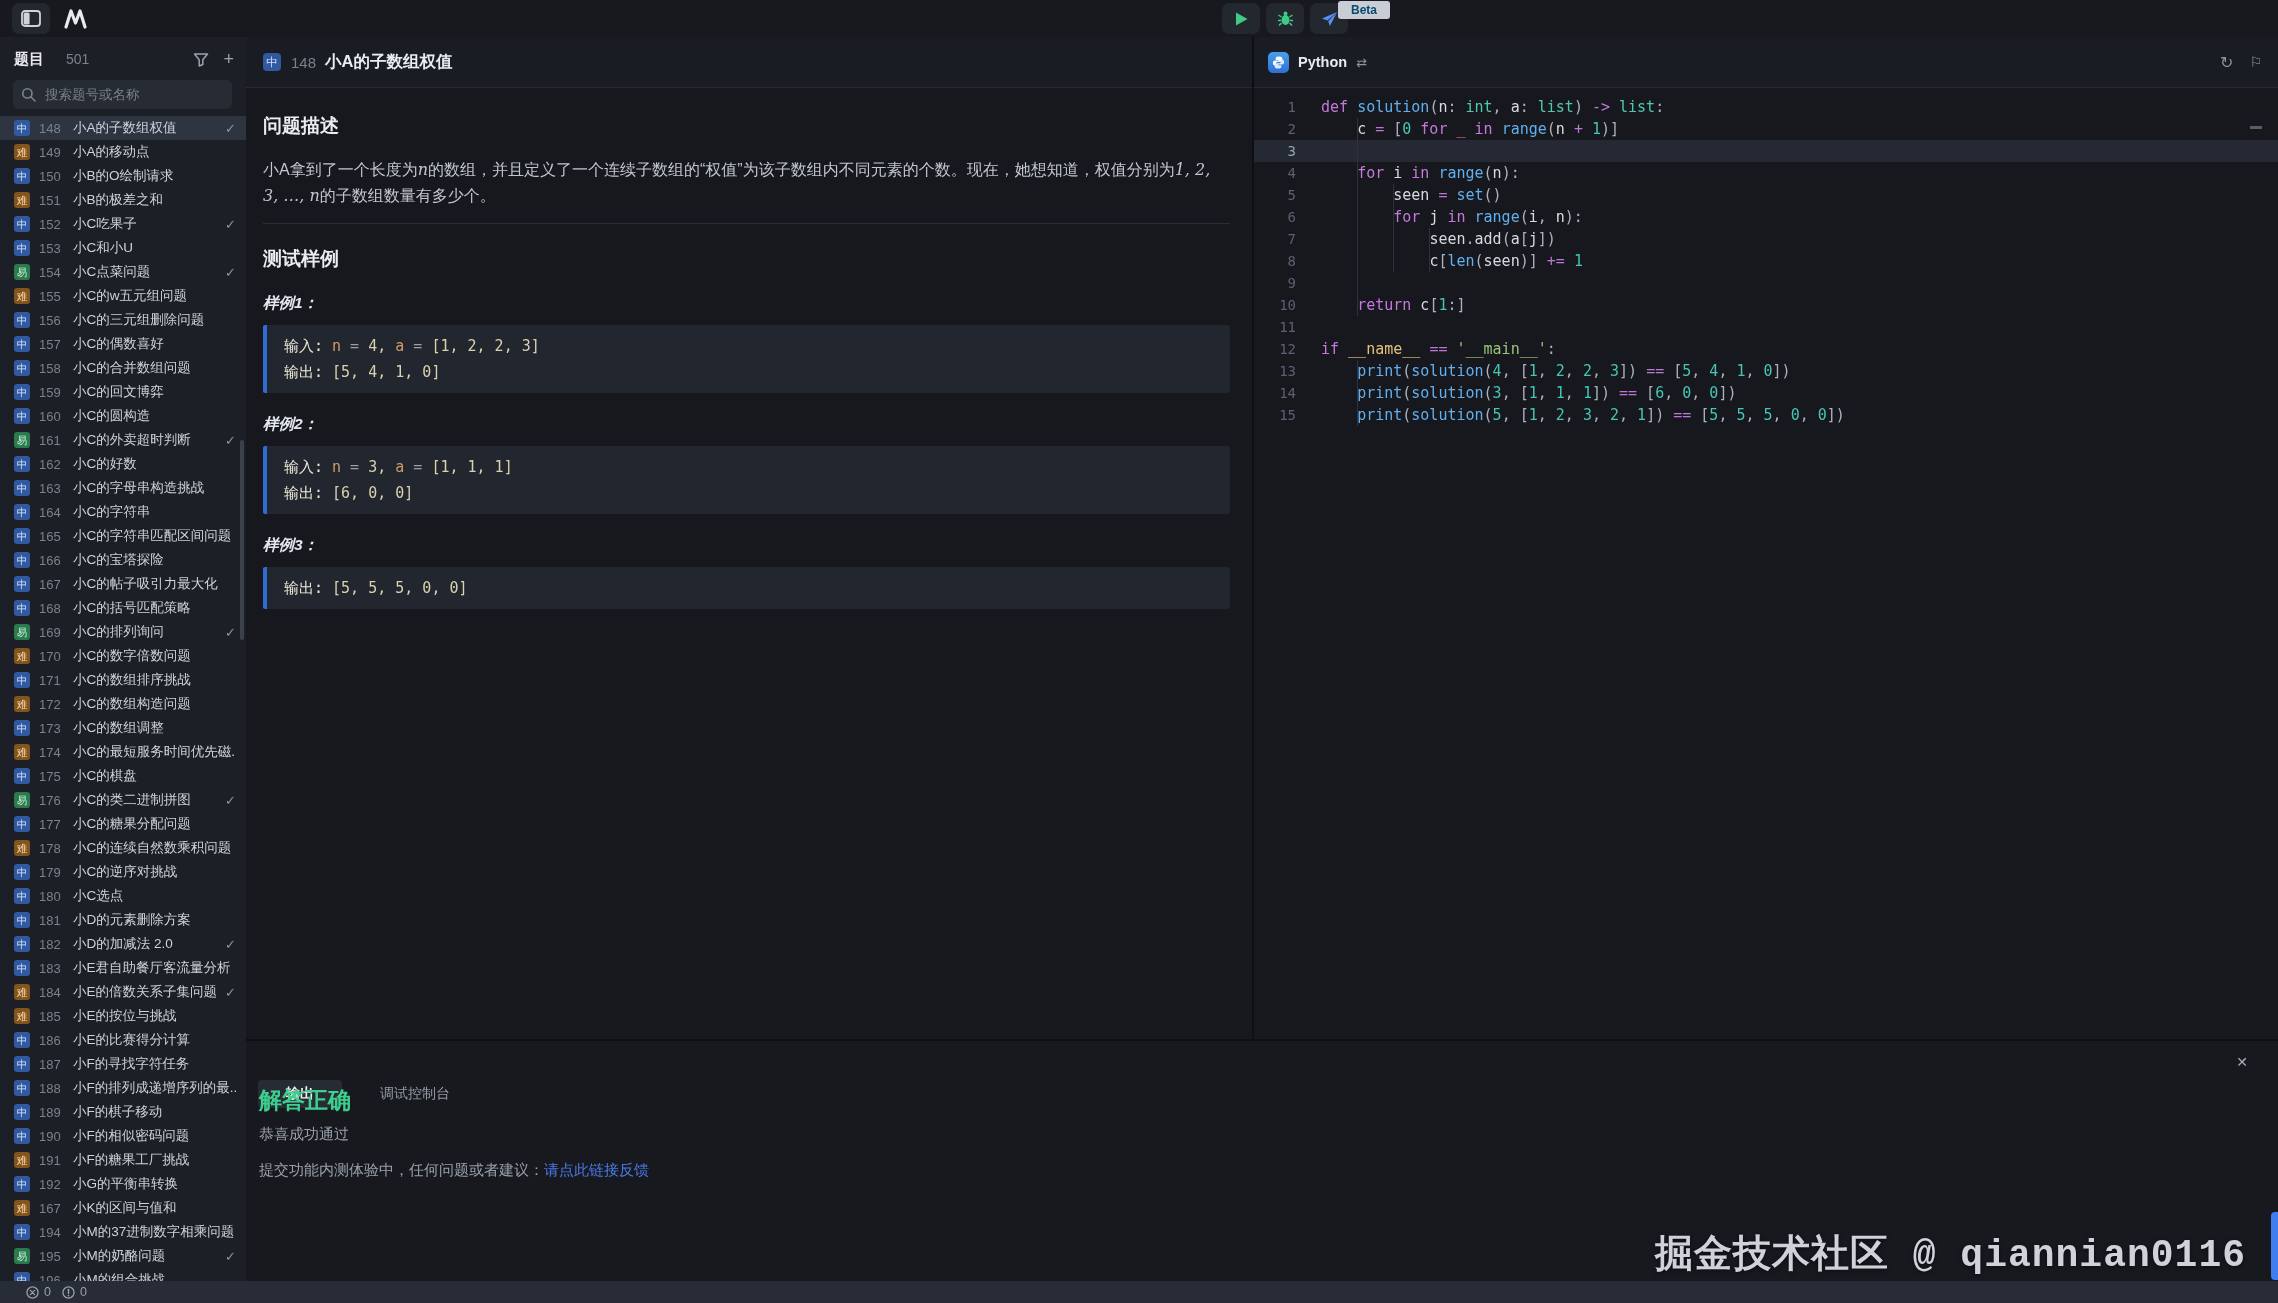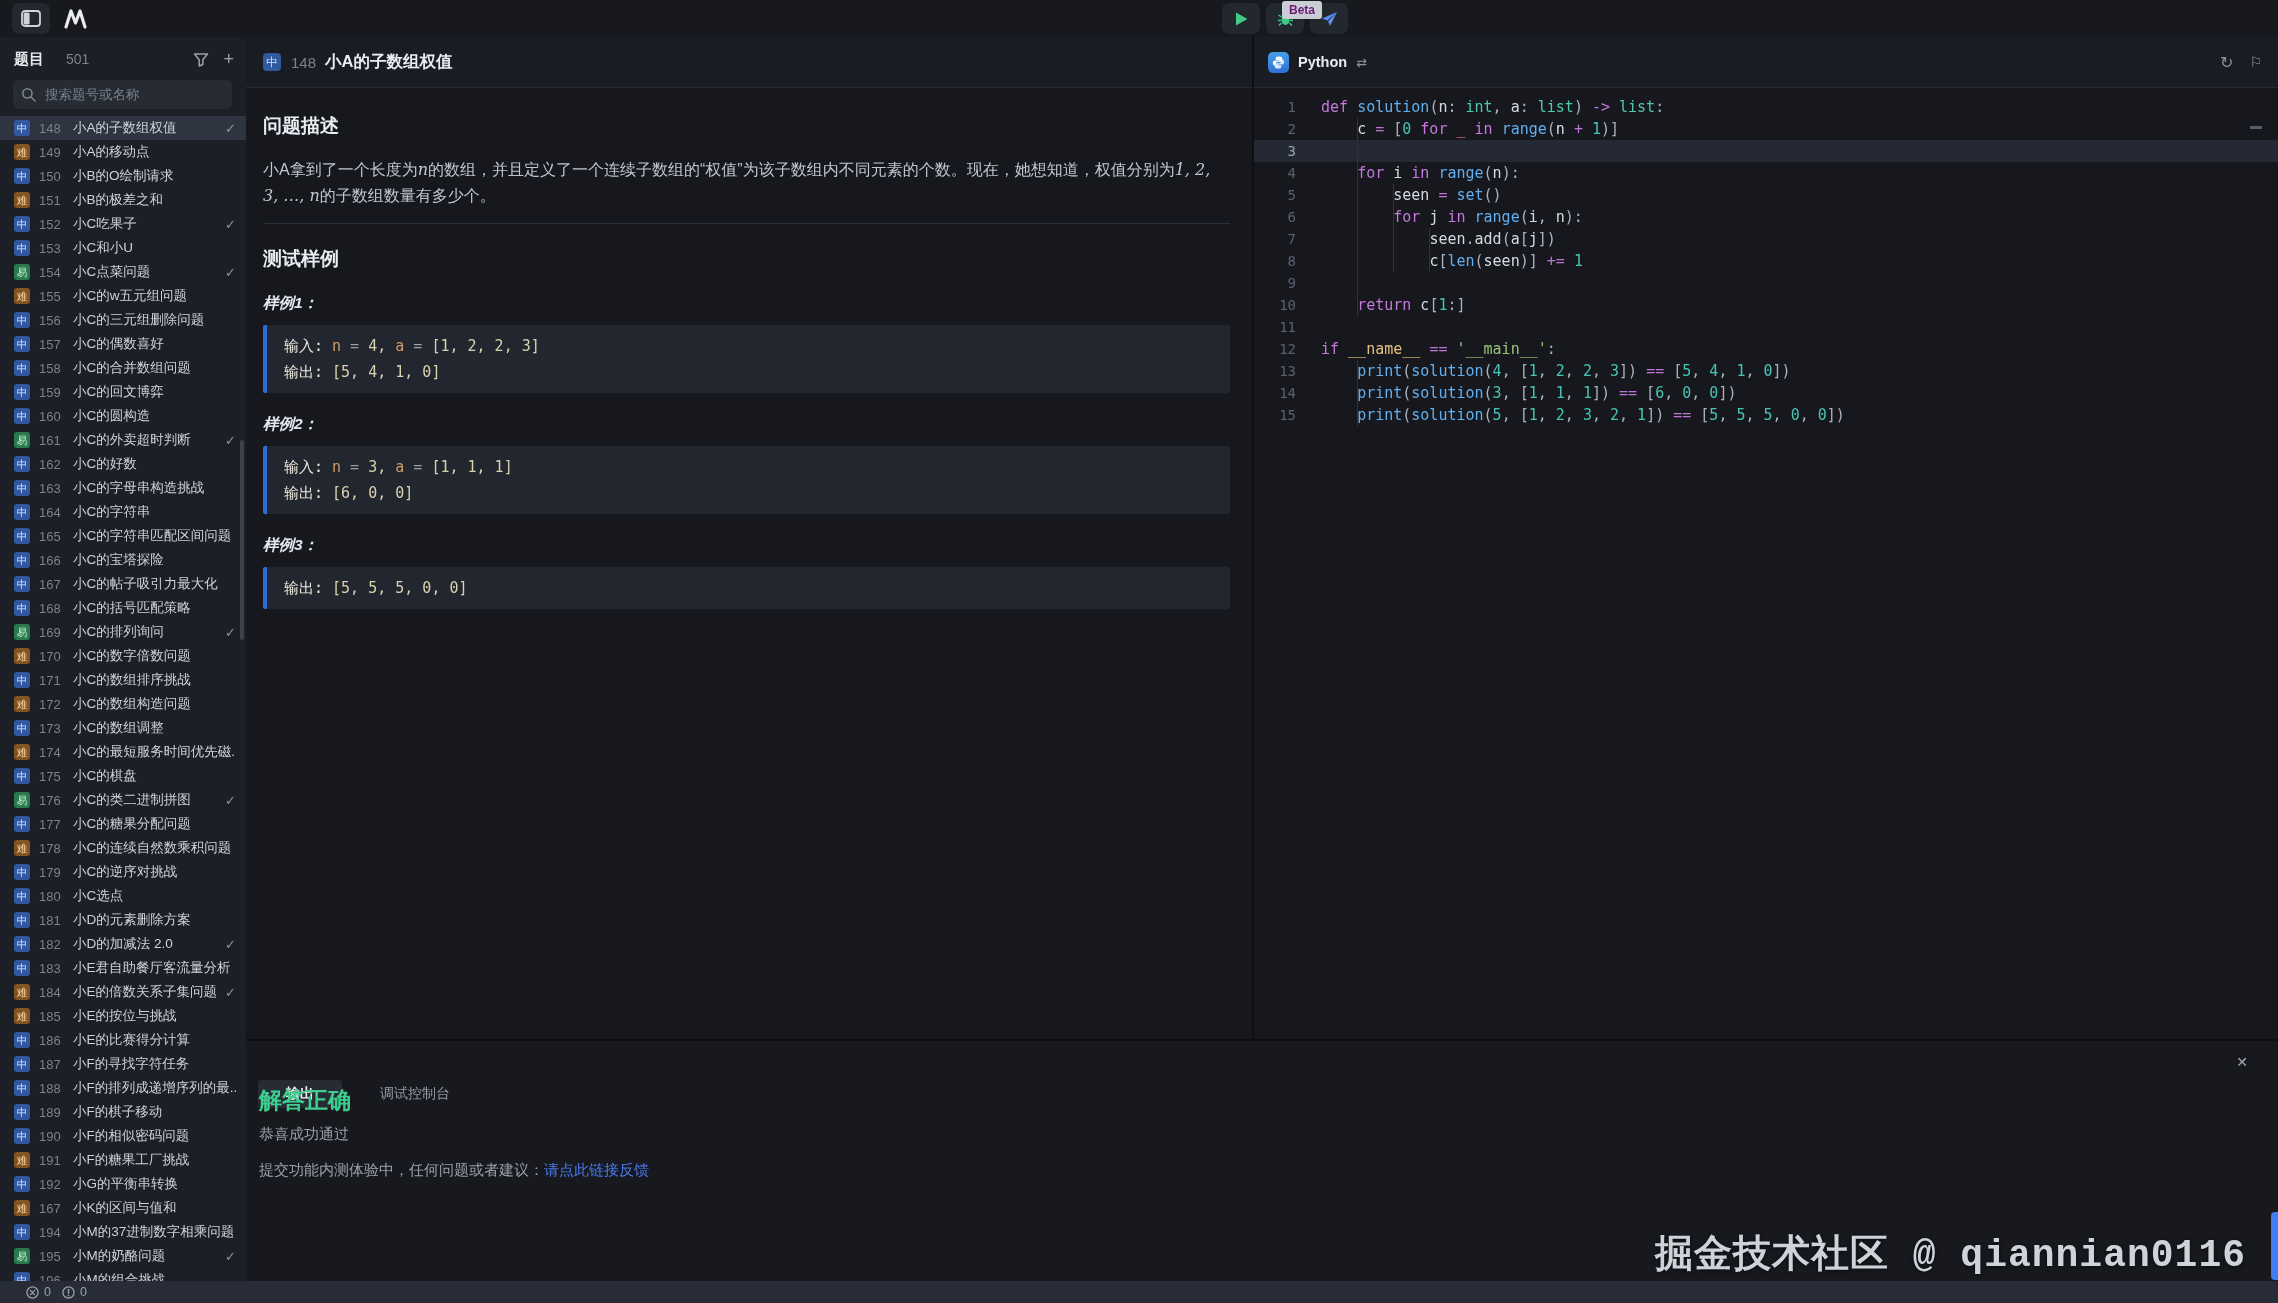--- a/index.html
+++ b/index.html
@@ -7,21 +7,21 @@
   .app{position:relative;width:2278px;height:1303px;background:#0e0f12;color:#d6dae1;}
   :root{
     --accent:#3e7ef0; --success:#3dcf8e; --run:#41c987; --link:#4a79e8;
     --mid-bg:#31599f; --mid-fg:#cfe0ff; --hard-bg:#82541f; --hard-fg:#ffd9a8;
     --easy-bg:#2b7a4e; --easy-fg:#c9f4da;
   }
   
   .topbar{position:absolute;left:0;top:0;width:2278px;height:37px;background:#17191f;border-bottom:2px solid #0b0c0f;}
   .tb-btn{position:absolute;top:3px;width:38px;height:31px;border-radius:7px;background:#23272e;display:flex;align-items:center;justify-content:center;cursor:pointer;}
   .tb-btn.plain{background:transparent;}
-  .beta{position:absolute;left:1282px;top:1px;background:#c9ced6;color:#701a75;font-size:12px;font-weight:bold;padding:2px 7px;border-radius:3px;line-height:14px;}
+  .beta{position:absolute;left:1338px;top:1px;background:#c9ced6;color:#0c4a6e;font-size:12px;font-weight:bold;padding:2px 13px;border-radius:3px;line-height:14px;}
   
   .sidebar{position:absolute;left:0;top:37px;width:246px;bottom:22px;background:#1c1f26;border-right:1px solid #0c0d10;overflow:hidden;}
   .sb-head{position:absolute;top:8px;left:14px;right:12px;height:28px;display:flex;align-items:center;}
   .sb-title{font-size:15px;font-weight:bold;color:#e8eaee;}
   .sb-count{font-size:14px;color:#7a828e;margin-left:22px;}
   .sb-icons{margin-left:auto;display:flex;align-items:center;gap:14px;color:#9aa2ad;}
   .sb-search{position:absolute;top:43px;left:13px;width:219px;height:29px;background:#272b33;border:none;border-radius:6px;box-sizing:border-box;
      color:#c7ccd4;font-size:13.5px;padding:0 8px 0 32px;outline:none;}
   .sb-search::placeholder{color:#78808c;}
   .sb-mag{position:absolute;top:50px;left:21px;pointer-events:none;}

